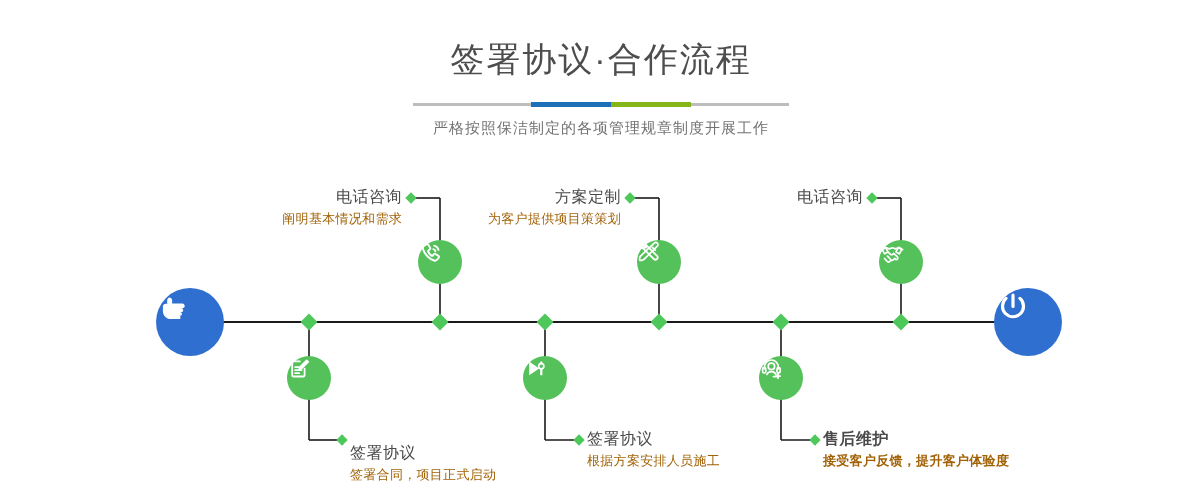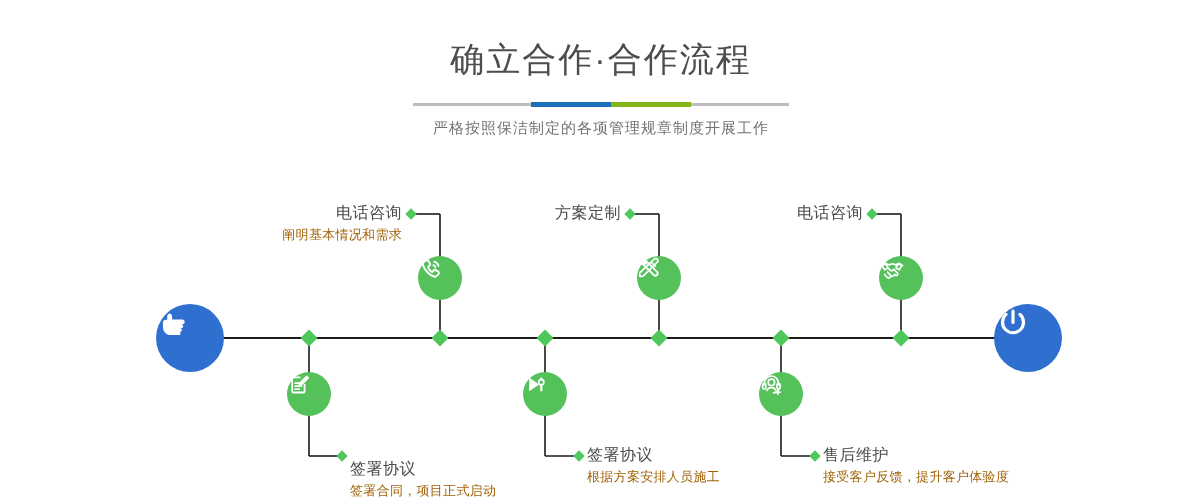--- a/index.html
+++ b/index.html
@@ -60,21 +60,21 @@
     padding-top: 13px;
     font-size: 15px;
     color: #737373;
     letter-spacing: 1px;
   }
 
   
   .flow {
     position: absolute;
     left: 0;
-    top: 16px;
+    top: 0;
     width: 1202px;
     height: 358px;
   }
   .flow svg {
     position: absolute;
     left: 0;
     top: 0;
   }
 
   .endpoint {
@@ -117,21 +117,21 @@
     line-height: 21px;
     letter-spacing: 0.3px;
   }
   .label.above { text-align: right; }
   .label.below { text-align: left; }
 </style>
 </head>
 <body>
 
 <div class="header">
-  <h1 class="page-title">确立合作·合作流程</h1>
+  <h1 class="page-title">签署协议·合作流程</h1>
   <div class="divider">
     <div class="seg seg-blue"></div>
     <div class="seg seg-green"></div>
   </div>
   <p class="page-subtitle">严格按照保洁制定的各项管理规章制度开展工作</p>
 </div>
 
 <div class="flow">
 
   <svg width="1202" height="502">
@@ -233,20 +233,21 @@
         <path d="M6.2 4.6l3 3-9.0 0" transform="translate(0,0)"></path>
         <path d="M5.4 4.4c.9-.9 2.3-.9 3.2 0l.7.7-3.2 3.2-.7-.7c-.9-.9-.9-2.3 0-3.2z"></path>
         <path d="M6.1 8.3l3.2-3.2L20 15.8c.9.9.9 2.3 0 3.2s-2.3.9-3.2 0z"></path>
         <path d="M19.6 4.4c.9-.9 2.3-.9 3.2 0s.9 2.3 0 3.2L8.9 21.4c-.6.6-1.4.9-2.2.9H4.5l-.1-2.2c0-.8.3-1.6.9-2.2z" transform="translate(-1.6,-1.1) scale(0.96)"></path>
         <line x1="15.4" y1="7.4" x2="18.2" y2="10.2"></line>
       </svg>
     </span>
   </div>
   <div class="label above" style="left:410px; top:186px; width:211px;">
     <div class="title">方案定制</div>
+    <div class="desc">为客户提供项目策策划</div>
   </div>
 
   <div class="node" style="left:523px; top:356px;">
     <span>
       <svg width="25" height="25" viewBox="0 0 25 25">
         <path d="M6.2 5.6 L16.2 12.4 L6.2 19.2 Z" fill="#ffffff"></path>
         <rect x="17.2" y="5.6" width="2.2" height="13.6" fill="#ffffff"></rect>
         <circle cx="18.3" cy="10.2" r="2.6" fill="#55c15b" stroke="#ffffff" stroke-width="1.6"></circle>
       </svg>
     </span>
@@ -279,18 +280,18 @@
         <rect x="3.6" y="11.6" width="3.2" height="5.4" rx="1.5"></rect>
         <rect x="18" y="11.6" width="3.2" height="5.4" rx="1.5"></rect>
         <path d="M19.2 17.2v1.2a2.2 2.2 0 0 1-2.2 2.2h-2.6"></path>
         <circle cx="12.4" cy="10.4" r="3.2"></circle>
         <path d="M7.9 18.4a5 5 0 0 1 9 0"></path>
         <line x1="19" y1="18" x2="19" y2="22.2"></line>
         <line x1="16.9" y1="20.1" x2="21.1" y2="20.1"></line>
       </svg>
     </span>
   </div>
-  <div class="label below" style="left:823px; top:428px; width:260px;">
+  <div class="label below" style="left:823px; top:428px; width:260px;font-weight:bold;">
     <div class="title">售后维护</div>
     <div class="desc">接受客户反馈，提升客户体验度</div>
   </div>
 
 </div>
 
 </body></html>

